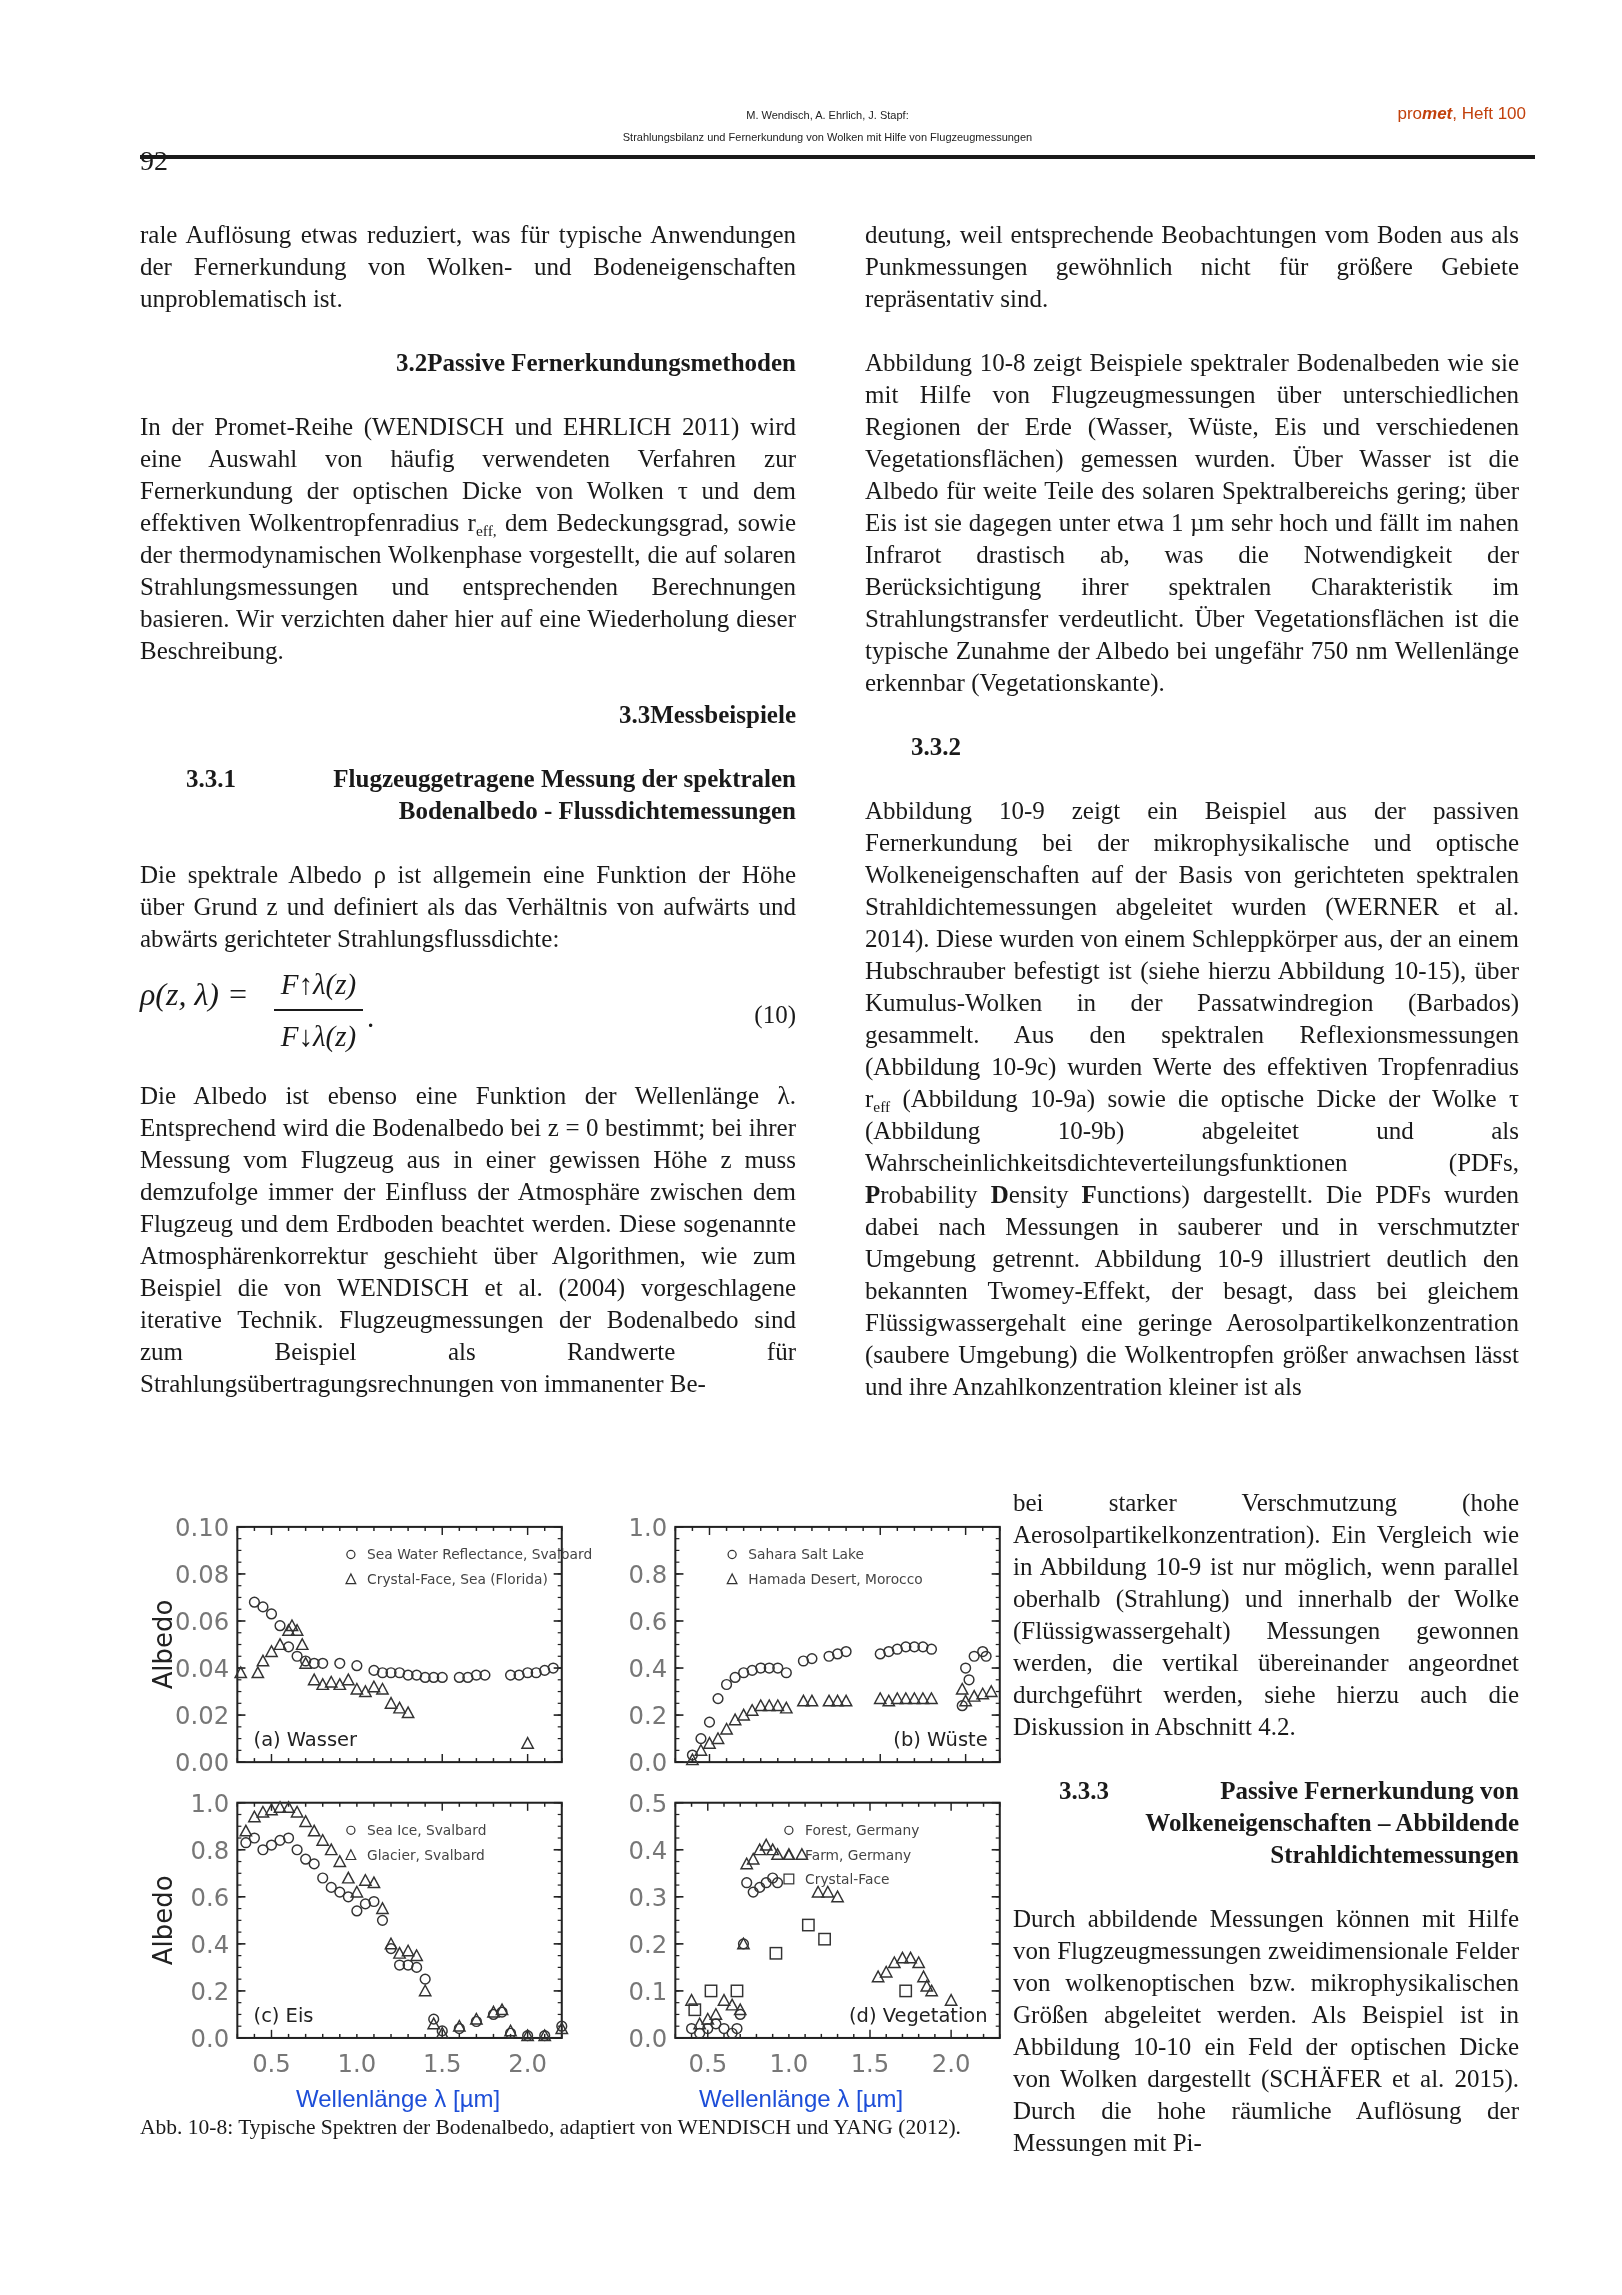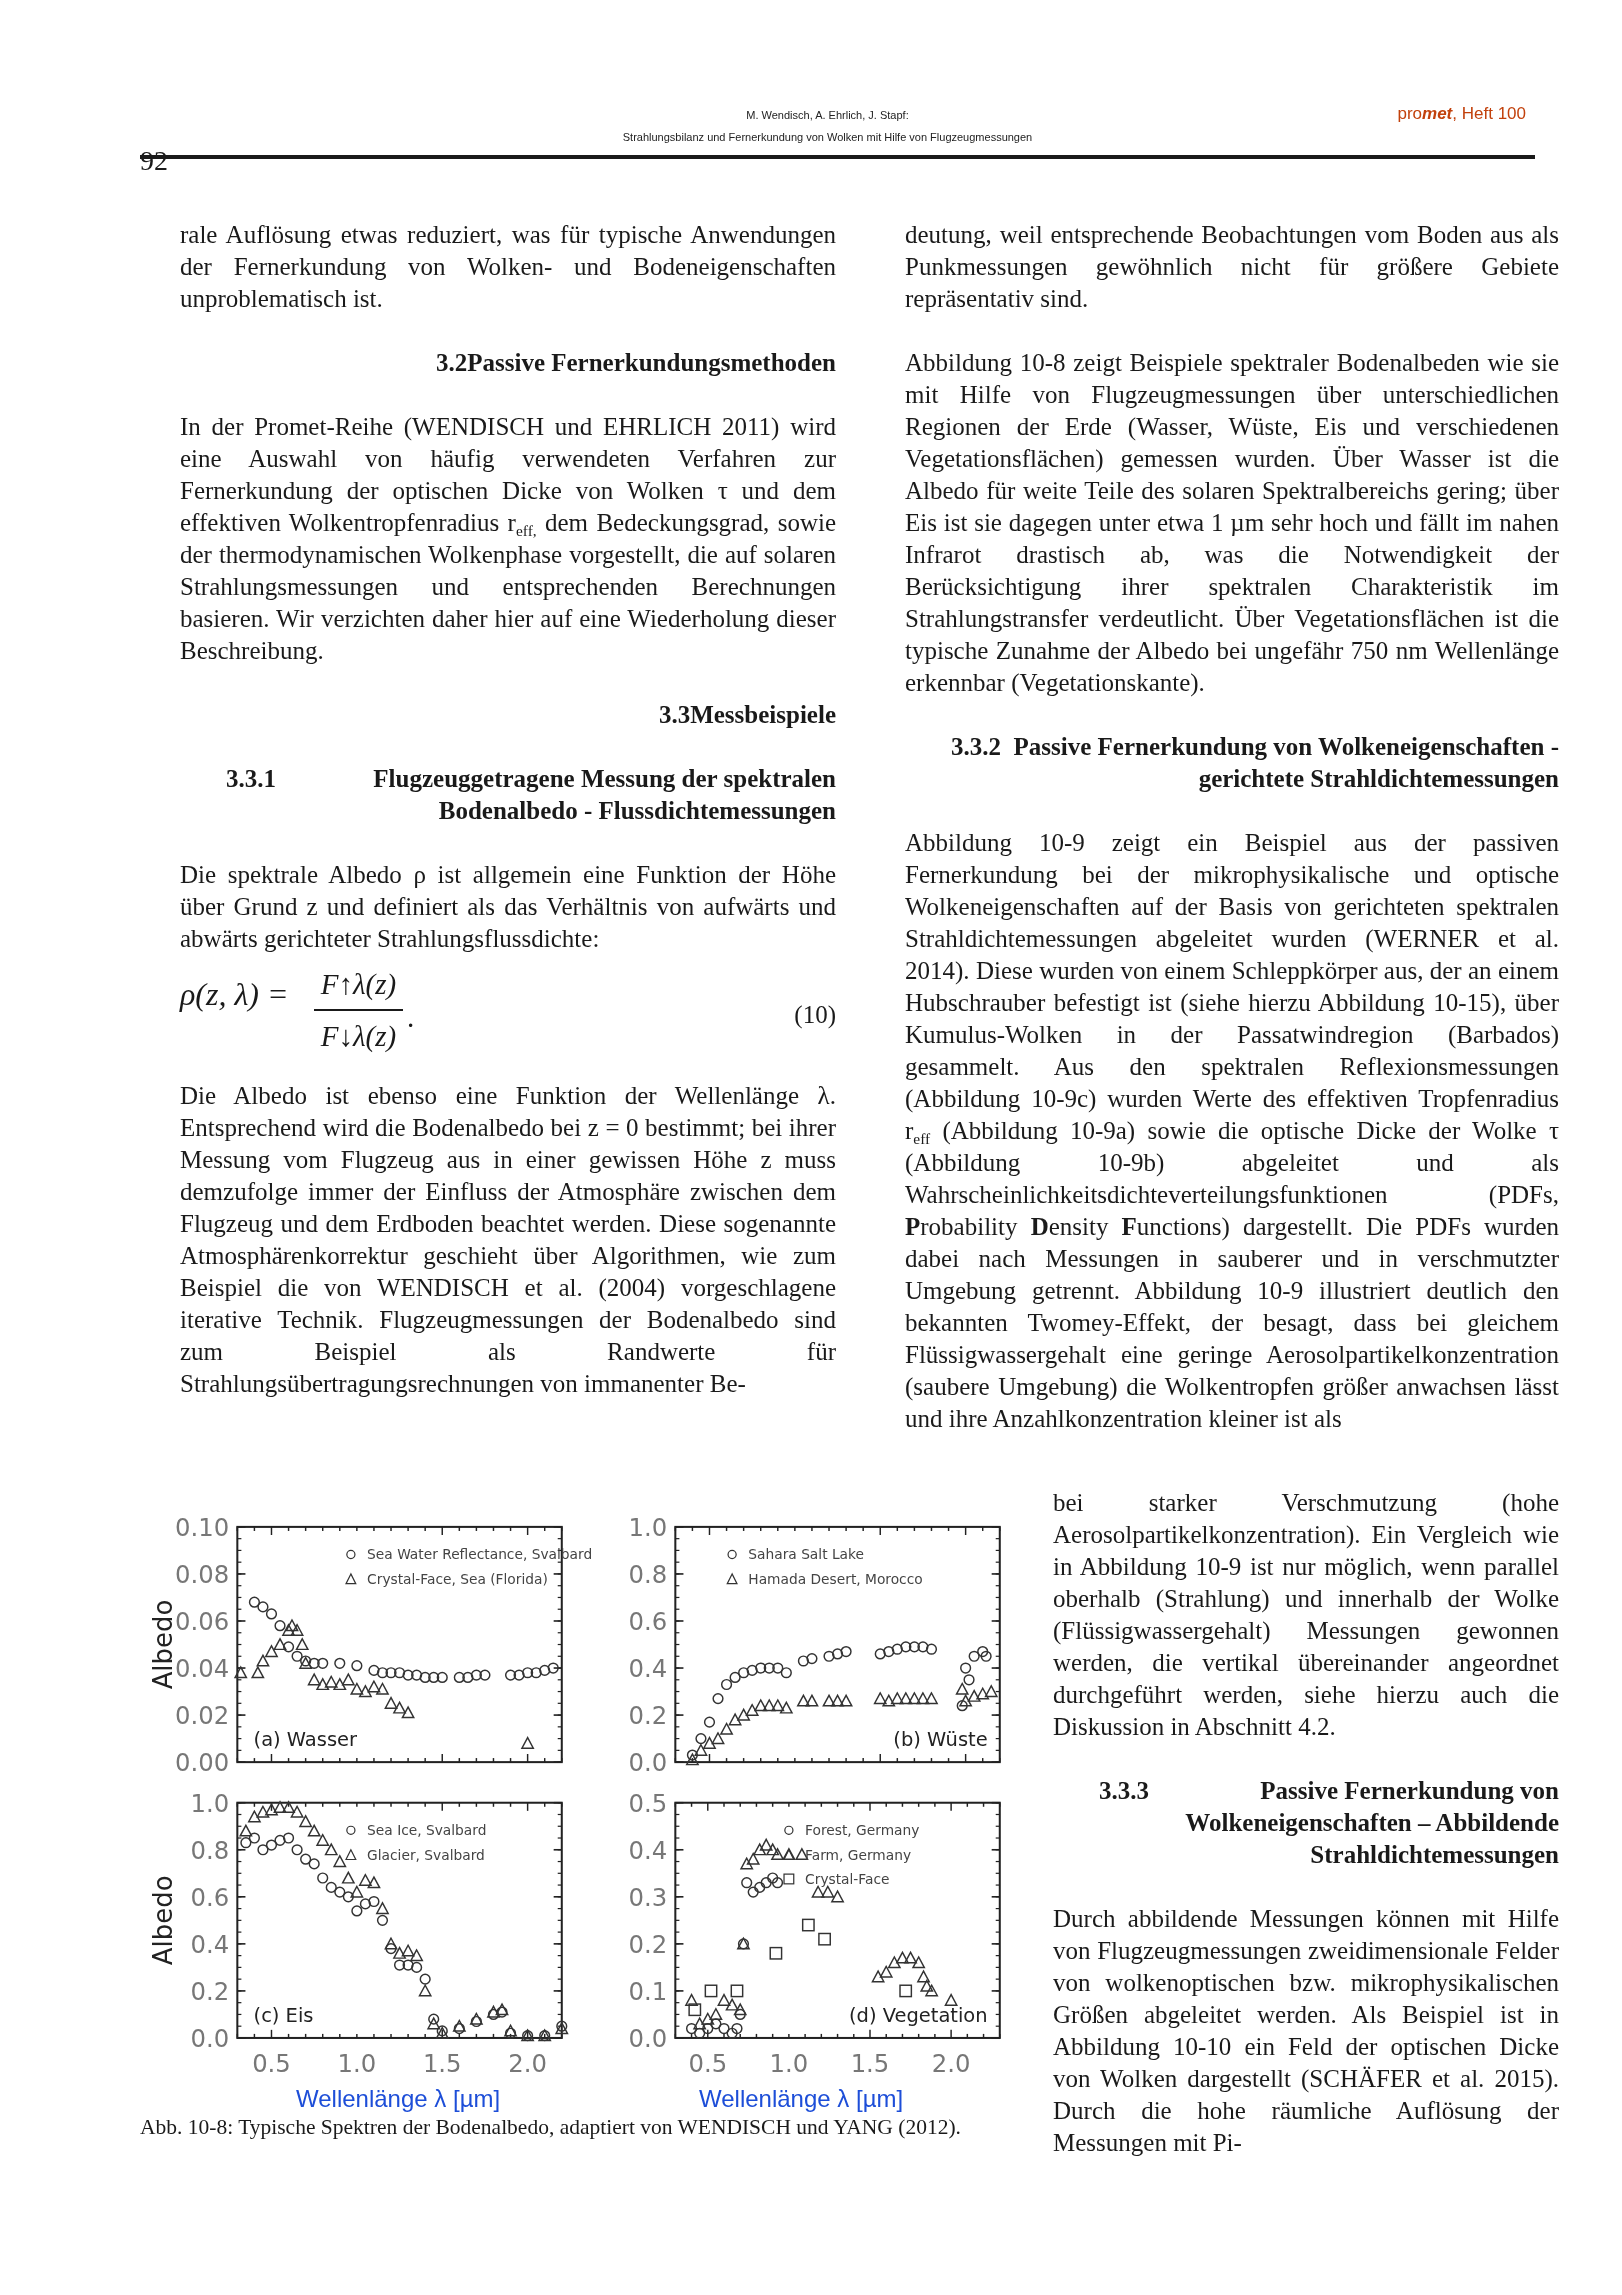--- a/index.html
+++ b/index.html
@@ -6,21 +6,21 @@
   body { width:1623px; height:2295px; position:relative; overflow:hidden; color:#1a1a1a; }
 
   
   #hdr-page { position:absolute; left:140px; top:102px; font-size:28px; font-family:"Liberation Serif", serif;margin-top:43px; }
   #hdr-center { position:absolute; left:454px; width:747px; top:104px; text-align:center; font-family:"Liberation Sans", sans-serif; font-size:11px; line-height:22px; color:#222; }
   #hdr-right { position:absolute; right:97px; top:104px; font-family:"Liberation Sans", sans-serif; font-size:17px; color:#c2410c; }
   #hdr-right b { font-style:italic; }
   #hdr-rule { position:absolute; left:140px; right:88px; top:155px; height:4px; background:#1a1a1a; }
 
   
-  .col { position:absolute; font-family:"Liberation Serif", serif; font-size:25px; line-height:32px; text-align:justify;margin-left:40px; }
+  .col { position:absolute; font-family:"Liberation Serif", serif; font-size:25px; line-height:32px; text-align:justify; }
   #col-left { left:140px; width:656px; top:219px; }
   #col-right { left:865px; width:654px; top:219px; }
   .col p { margin:0; }
   .col .gap { height:32px; }
   .col h3 { margin:0; font-size:25px; line-height:32px; font-weight:bold; text-align:right; }
   .col h3 .num { display:inline-block; width:73px; }
   .col h3.sub { display:flex; }
   .col h3.sub .num { flex:0 0 96px; }
   sub.s { font-size:15.4px; vertical-align:-4.9px; line-height:0; }
 
@@ -84,21 +84,20 @@
   <p>Die Albedo ist ebenso eine Funktion der Wellenlänge λ. Entsprechend wird die Bodenalbedo bei z = 0 bestimmt; bei ihrer Messung vom Flugzeug aus in einer gewissen Höhe z muss demzufolge immer der Einfluss der Atmosphäre zwischen dem Flugzeug und dem Erdboden beachtet werden. Diese sogenannte Atmosphärenkorrektur geschieht über Algorithmen, wie zum Beispiel die von WENDISCH et al. (2004) vorgeschlagene iterative Technik. Flugzeugmessungen der Bodenalbedo sind zum Beispiel als Randwerte für Strahlungsübertragungsrechnungen von immanenter Be-</p>
 </div>
 
 <div id="col-right" class="col">
   <p>deutung, weil entsprechende Beobachtungen vom Boden aus als Punkmessungen gewöhnlich nicht für größere Gebiete repräsentativ sind.</p>
   <div class="gap"></div>
   <p>Abbildung 10-8 zeigt Beispiele spektraler Bodenalbeden wie sie mit Hilfe von Flugzeugmessungen über unterschiedlichen Regionen der Erde (Wasser, Wüste, Eis und verschiedenen Vegetationsflächen) gemessen wurden. Über Wasser ist die Albedo für weite Teile des solaren Spektralbereichs gering; über Eis ist sie dagegen unter etwa 1 µm sehr hoch und fällt im nahen Infrarot drastisch ab, was die Notwendigkeit der Berücksichtigung ihrer spektralen Charakteristik im Strahlungstransfer verdeutlicht. Über Vegetationsflächen ist die typische Zunahme der Albedo bei ungefähr 750 nm Wellenlänge erkennbar (Vegetationskante).</p>
   <div class="gap"></div>
   <h3 class="sub">
       <span class="num">3.3.2</span>
-      <span>Passive Fernerkundung von Wolkeneigenschaften - gerichtete Strahldichtemessungen</span>
     </h3>
   <div class="gap"></div>
   <p><span>Abbildung 10-9 zeigt ein Beispiel aus der passiven Fernerkundung bei der mikrophysikalische und optische Wolkeneigenschaften auf der Basis von gerichteten spektralen Strahldichtemessungen abgeleitet wurden (WERNER et al. 2014). Diese wurden von einem Schleppkörper aus, der an einem Hubschrauber befestigt ist (siehe hierzu Abbildung 10-15), über Kumulus-Wolken in der Passatwindregion (Barbados) gesammelt. Aus den spektralen Reflexionsmessungen (Abbildung 10-9c) wurden Werte des effektiven Tropfenradius r</span><sub class="s">eff</sub><span> (Abbildung 10-9a) sowie die optische Dicke der Wolke τ (Abbildung 10-9b) abgeleitet und als Wahrscheinlichkeitsdichteverteilungsfunktionen (PDFs, </span><b>P</b><span>robability </span><b>D</b><span>ensity </span><b>F</b><span>unctions) dargestellt. Die PDFs wurden dabei nach Messungen in sauberer und in verschmutzter Umgebung getrennt. Abbildung 10-9 illustriert deutlich den bekannten Twomey-Effekt, der besagt, dass bei gleichem Flüssigwassergehalt eine geringe Aerosolpartikelkonzentration (saubere Umgebung) die Wolkentropfen größer anwachsen lässt und ihre Anzahlkonzentration kleiner ist als</span></p>
 </div>
 
 <div id="col-right2" class="col">
   <p>bei starker Verschmutzung (hohe Aerosolpartikelkonzentration). Ein Vergleich wie in Abbildung 10-9 ist nur möglich, wenn parallel oberhalb (Strahlung) und innerhalb der Wolke (Flüssigwassergehalt) Messungen gewonnen werden, die vertikal übereinander angeordnet durchgeführt werden, siehe hierzu auch die Diskussion in Abschnitt 4.2.</p>
   <div class="gap"></div>
   <h3 class="sub">
       <span class="num">3.3.3</span>

